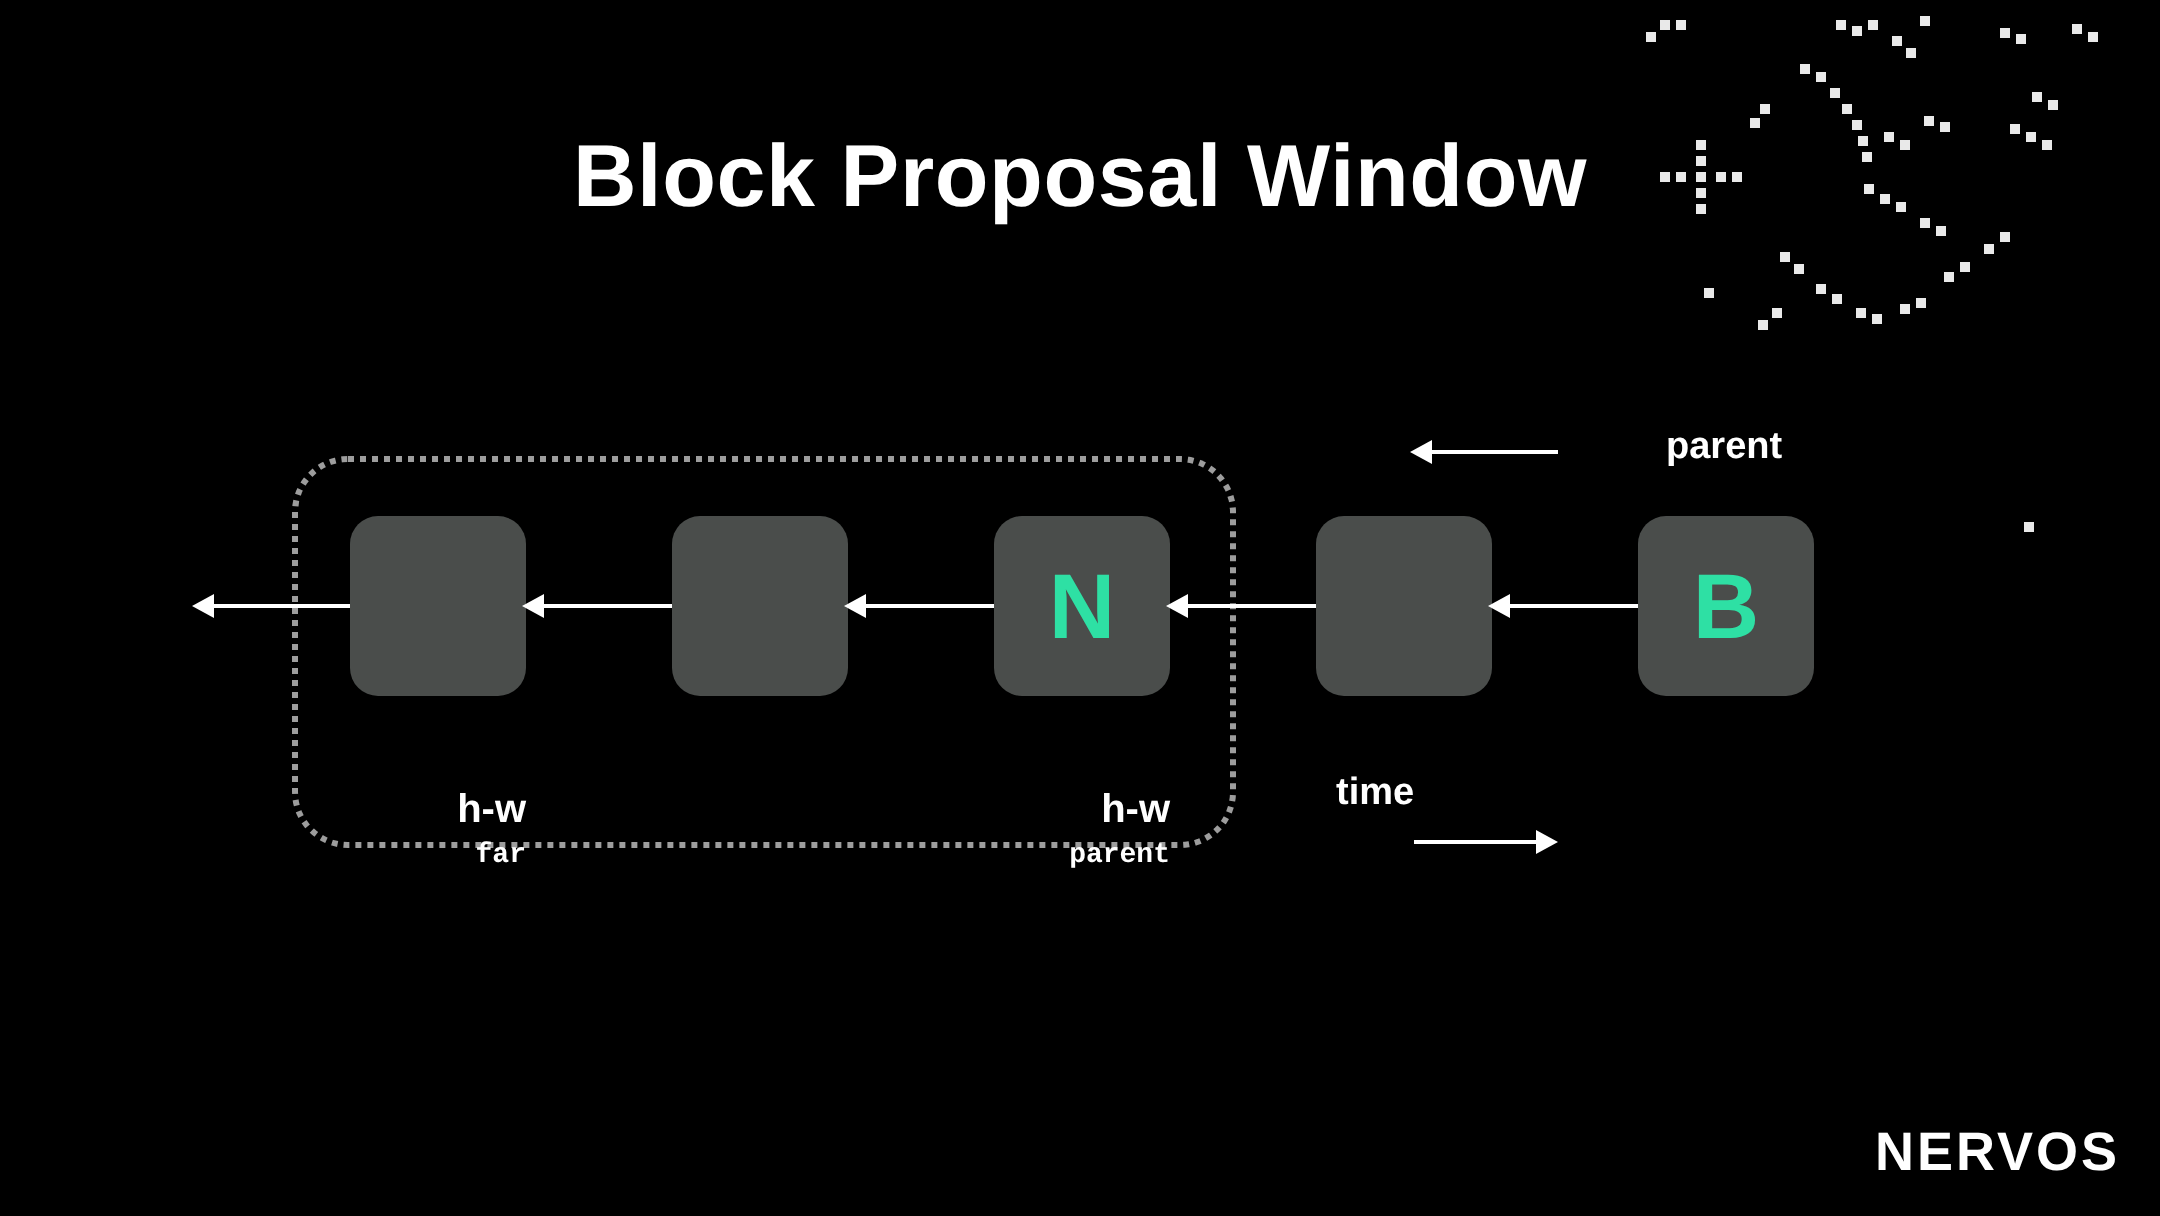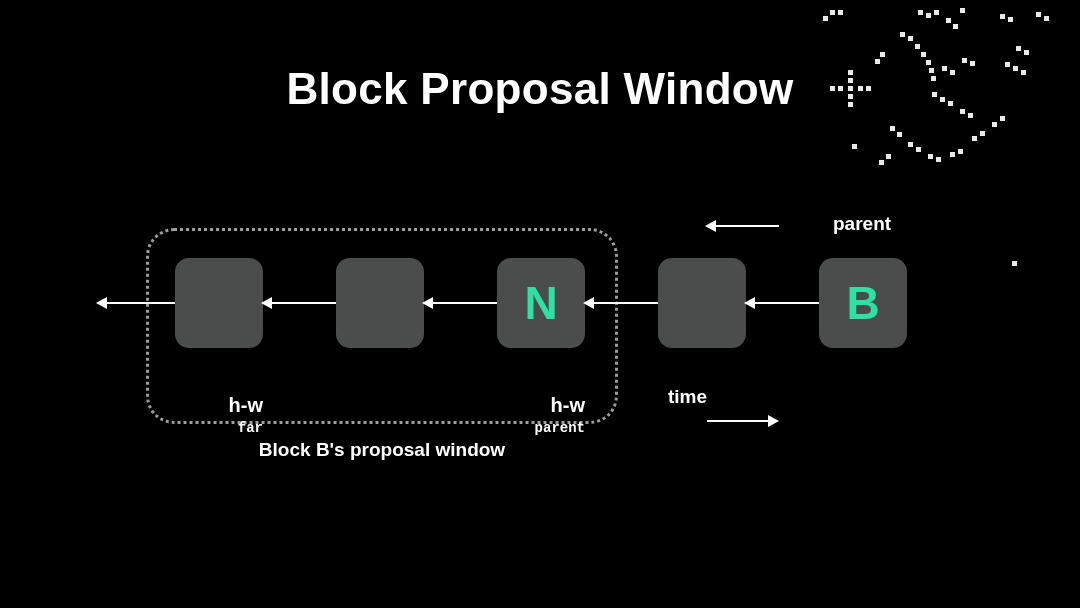--- a/index.html
+++ b/index.html
@@ -223,22 +223,22 @@
 
   <div class="hlabel" style="left:175px;">
     <div class="main">h-w</div>
     <div class="sub">far</div>
   </div>
   <div class="hlabel" style="left:497px;">
     <div class="main">h-w</div>
     <div class="sub">parent</div>
   </div>
 
-  <div class="caption">Block B's proposal window</div>
 
   <div class="arrow head-left" style="left:707px; top:225px; width:72px;"></div>
   <div class="parent-label">parent</div>
 
   <div class="time-label">time</div>
   <div class="arrow head-right" style="left:707px; top:420px; width:70px;"></div>
 
+  <div class="logo">NERVOS</div>
 
 </div>
 
 </body></html>

